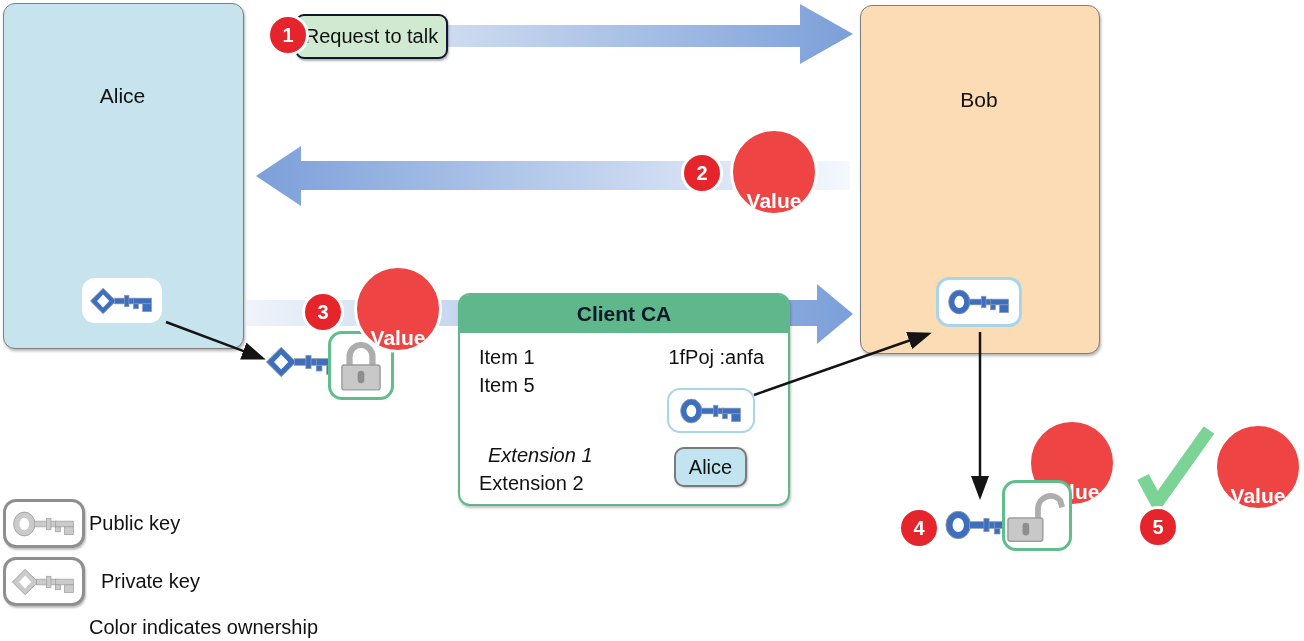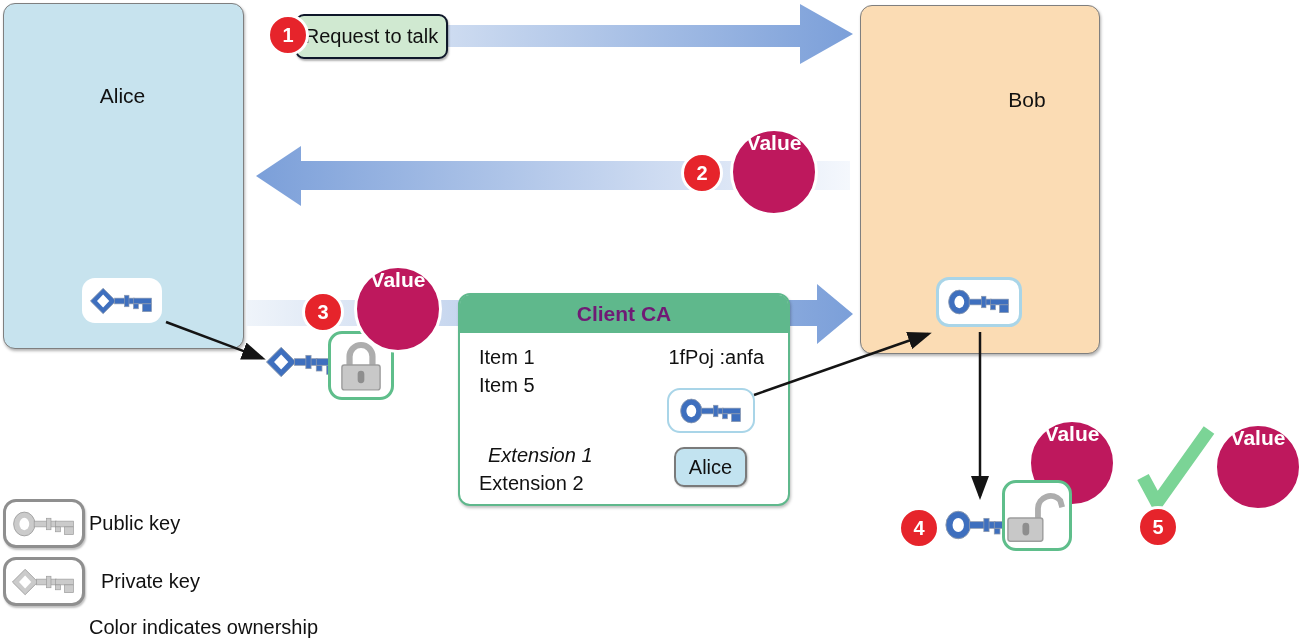--- a/index.html
+++ b/index.html
@@ -17,22 +17,22 @@
     font-size:21px;color:#111;z-index:2;
   }
   .layer{position:absolute;left:0;top:0;z-index:2;}
   .blacklayer{position:absolute;left:0;top:0;z-index:5;}
   .badge{
     width:42px;height:42px;border-radius:50%;background:#E6242B;border:3px solid #fff;
     box-sizing:border-box;display:flex;align-items:center;justify-content:center;
     color:#fff;font-weight:bold;font-size:20px;z-index:6;
   }
   .value-circle{
-    width:88px;height:88px;border-radius:50%;background:#be185d;border:3px solid #fff;
-    box-sizing:border-box;display:flex;align-items:flex-start;justify-content:center;
+    width:88px;height:88px;border-radius:50%;background:#ef4444;border:3px solid #fff;
+    box-sizing:border-box;display:flex;align-items:flex-end;justify-content:center;
     color:#fff;font-weight:bold;font-size:21px;z-index:6;
   }
   .message-box{
     background:#D0E9D1;border:2px solid #0f172a;border-radius:9px;
     display:flex;align-items:center;justify-content:center;font-size:20px;
     box-shadow:1px 2px 2px rgba(0,0,0,.30);z-index:4;box-sizing:border-box;
   }
   .keybox{
     background:#fff;border-radius:13px;display:flex;align-items:center;justify-content:center;
     box-sizing:border-box;z-index:4;
@@ -44,39 +44,39 @@
     display:flex;align-items:center;justify-content:center;box-sizing:border-box;z-index:4;
   }
   .lockbox.top{z-index:7;}
   .cert{
     background:#fff;border:2.5px solid #5FB88C;border-radius:12px;box-sizing:border-box;
     box-shadow:1px 2px 3px rgba(0,0,0,.25);z-index:4;
   }
   .cert-header{
     position:absolute;left:0;top:0;width:100%;height:38px;background:#5FB88C;
     border-radius:9px 9px 0 0;display:flex;align-items:center;justify-content:center;
-    color:#701a75;font-weight:bold;font-size:21px;
+    color:#0f172a;font-weight:bold;font-size:21px;
   }
   .cert-text{position:absolute;font-size:20px;color:#111;white-space:nowrap;}
   .chip{
     position:absolute;background:#C2E3F0;border:2px solid #7a7a7a;border-radius:10px;
     display:flex;align-items:center;justify-content:center;font-size:20px;box-sizing:border-box;
     box-shadow:1px 1px 2px rgba(0,0,0,.25);
   }
   .legend-label{font-size:20px;color:#111;white-space:nowrap;z-index:4;}
 </style>
 </head>
 <body>
 
 <div class="canvas">
 
   <div class="abs actor" style="left:3px;top:3px;width:239px;height:344px;background:#C7E3EE;"></div>
   <div class="abs actor" style="left:860px;top:5px;width:238px;height:347px;background:#FBDCB4;"></div>
   <div class="actor-label" style="left:3px;top:84px;width:239px;">Alice</div>
-  <div class="actor-label" style="left:880px;top:88px;width:238px;padding-left:28px;">Bob</div>
+  <div class="actor-label" style="left:860px;top:88px;width:238px;">Bob</div>
 
   <svg class="layer" width="1304" height="641">
     <defs>
       <linearGradient id="g1" gradientUnits="userSpaceOnUse" x1="284" y1="0" x2="853" y2="0">
         <stop offset="0" stop-color="#EFF4FA"></stop>
           <stop offset="1" stop-color="#7B9FD9"></stop>
       </linearGradient>
       <linearGradient id="g2" gradientUnits="userSpaceOnUse" x1="256" y1="0" x2="850" y2="0">
         <stop offset="0" stop-color="#7B9FD9"></stop>
           <stop offset="1" stop-color="#F5F8FD"></stop>

